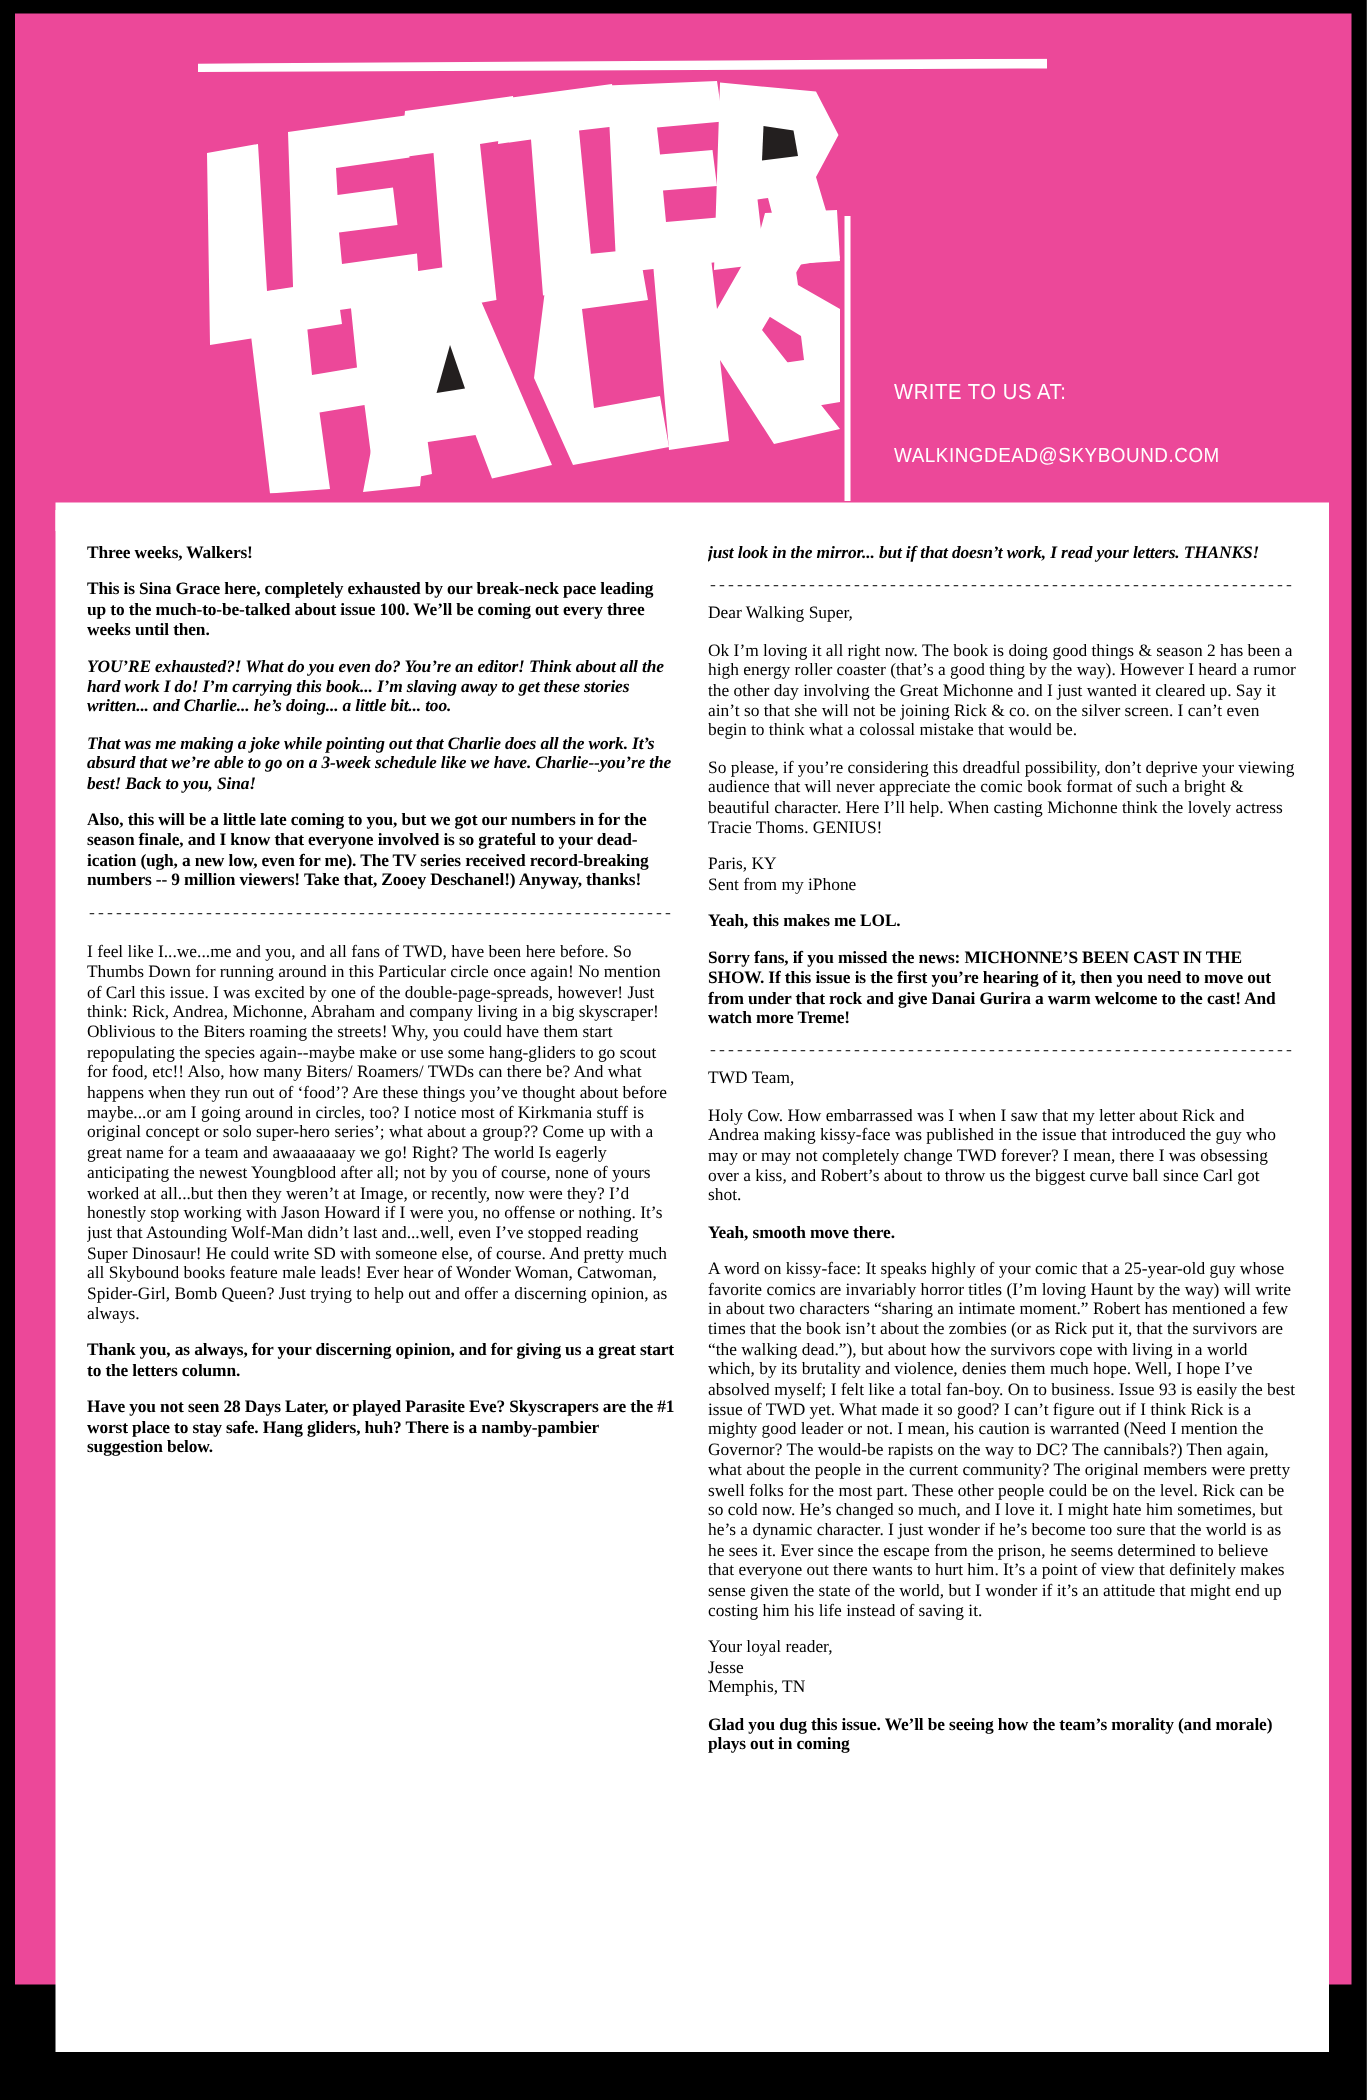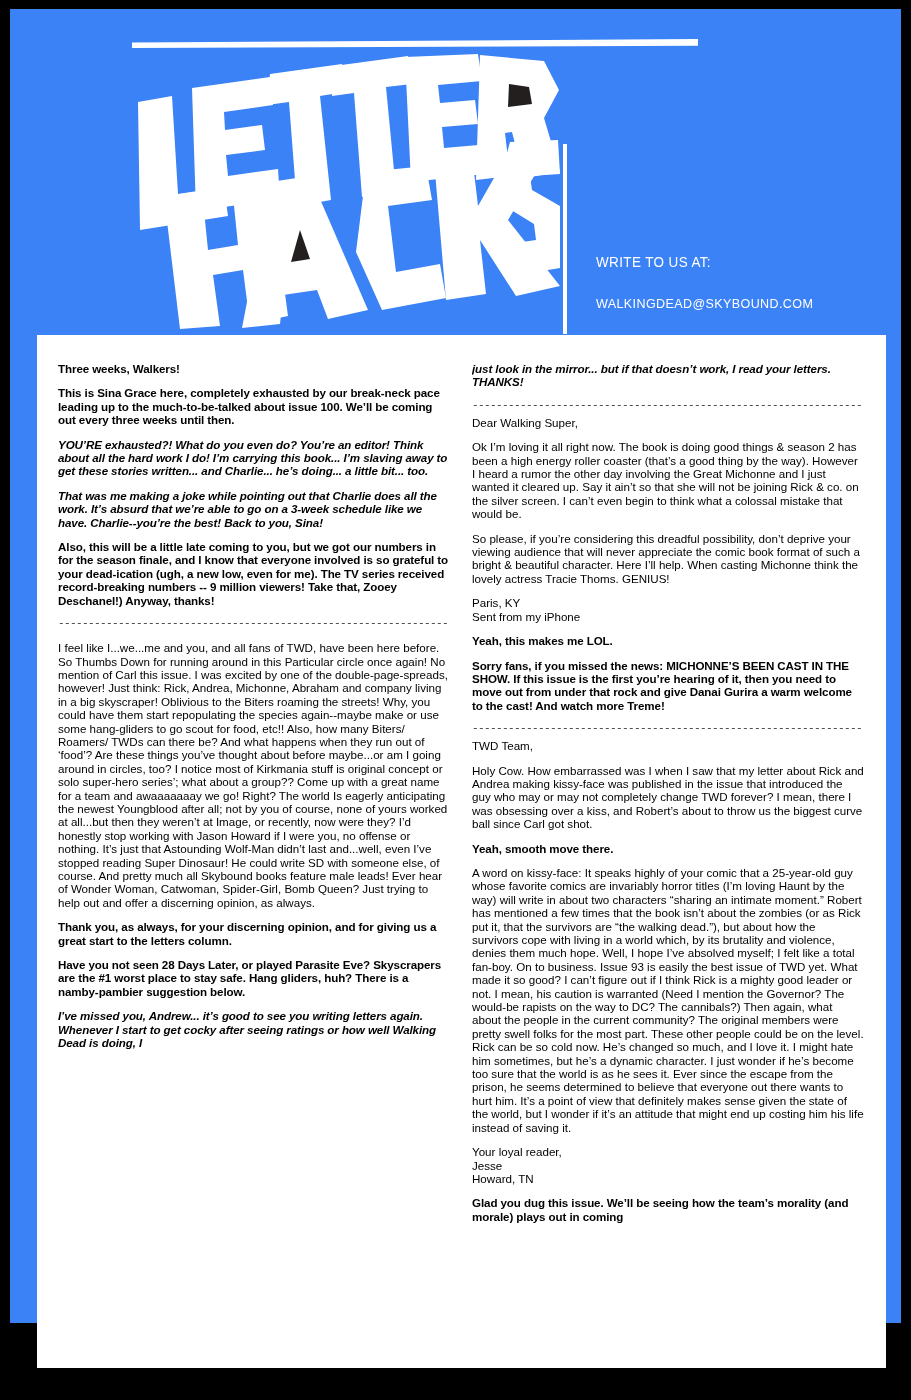--- a/index.html
+++ b/index.html
@@ -19,21 +19,21 @@
     background: #000000;
     font-family: "Liberation Sans", sans-serif;
   }
 
   .inner-frame {
     position: absolute;
     left: 10px;
     top: 9px;
     width: 891px;
     height: 1314px;
-    background: #3b82f6;
+    background: #ec4899;
   }
 
   
   .header {
     position: absolute;
     left: 0;
     top: 0;
     width: 891px;
     height: 330px;
   }
@@ -121,21 +121,21 @@
     padding: 22px 21px 10px 21px;
   }
 
   .col {
     width: 392px;
     overflow: hidden;
   }
 
   
   .col p {
-    font-family: Liberation Sans, sans-serif;
+    font-family: Liberation Serif, serif;
     font-size: 11.6px;
     line-height: 13.4px;
     color: #000000;
     margin: 0 0 11px 0;
     text-align: left;
   }
   .col p.tight { margin-bottom: 0; }
 
   .ed-bold {
     font-weight: 700;
@@ -233,21 +233,20 @@
         <p class="ed-bold-italic">YOU’RE exhausted?!  What do you even do?  You’re an editor!  Think about all the hard work I do!  I’m carrying this book... I’m slaving away to get these stories written... and Charlie... he’s doing... a little bit... too.</p>
         <p class="ed-bold-italic">That was me making a joke while pointing out that Charlie does all the work.  It’s absurd that we’re able to go on a 3-week schedule like we have.  Charlie--you’re the best! Back to you, Sina!</p>
         <p class="ed-bold">Also, this will be a little late coming to you, but we got our numbers in for the season finale, and I know that everyone involved is so grateful to your dead-ication (ugh,  a new low, even for me).  The TV series received record-breaking numbers -- 9 million viewers!  Take that, Zooey Deschanel!) Anyway, thanks!</p>
 
         <div class="rule-dashed">-----------------------------------------------------------------</div>
 
         <p class="reader">I feel like I...we...me and you, and all fans of TWD, have been here before. So Thumbs Down for running around in this Particular circle once again! No mention of Carl this issue. I was excited by one of the double-page-spreads, however! Just think: Rick, Andrea, Michonne, Abraham and company living in a big skyscraper! Oblivious to the Biters roaming the streets! Why, you could have them start repopulating the species again--maybe make or use some hang-gliders to go scout for food, etc!! Also, how many Biters/ Roamers/ TWDs can there be? And what happens when they run out of ‘food’? Are these things you’ve thought about before maybe...or am I going around in circles, too? I notice most of Kirkmania stuff is original concept or solo super-hero series’; what about a group?? Come up with a great name for a team and awaaaaaaay we go! Right? The world Is eagerly anticipating the newest Youngblood after all; not by you of course, none of yours worked at all...but then they weren’t at Image, or recently, now were they? I’d honestly stop working with Jason Howard if I were you, no offense or nothing. It’s just that Astounding Wolf-Man didn’t last and...well, even I’ve stopped reading Super Dinosaur! He could write SD with someone else, of course. And pretty much all Skybound books feature male leads! Ever hear of Wonder Woman, Catwoman, Spider-Girl, Bomb Queen? Just trying to help out and offer a discerning opinion, as always.</p>
 
         <p class="ed-bold">Thank you, as always, for your discerning opinion, and for giving us a great start to the letters column.</p>
         <p class="ed-bold">Have you not seen 28 Days Later, or played Parasite Eve?  Skyscrapers are the #1 worst place to stay safe.  Hang gliders, huh?  There is a namby-pambier suggestion below.</p>
-        <p class="ed-bold-italic tight">I’ve missed you, Andrew... it’s good to see you writing letters again.  Whenever I start to get cocky after seeing ratings or how well Walking Dead is doing, I</p>
       </div>
 
       <div class="col">
         <p class="ed-bold-italic">just look in the mirror... but if that doesn’t work, I read your letters.  THANKS!</p>
 
         <div class="rule-dashed snug">-----------------------------------------------------------------</div>
 
         <p class="reader">Dear Walking Super,</p>
         <p class="reader">Ok I’m loving it all right now. The book is doing good things &amp; season 2 has been a high energy roller coaster (that’s a good thing by the way). However I heard a rumor the other day involving the Great Michonne and I just wanted it cleared up. Say it ain’t so that she will not be joining Rick &amp; co. on the silver screen. I can’t even begin to think what a colossal mistake that would be.</p>
         <p class="reader">So please, if you’re considering this dreadful possibility, don’t deprive your viewing audience that will never appreciate the comic book format of such a bright &amp; beautiful character. Here I’ll help. When casting Michonne think the lovely actress Tracie Thoms. GENIUS!</p>
@@ -261,20 +260,20 @@
 
         <p class="reader">TWD Team,</p>
         <p class="reader">Holy Cow. How embarrassed was I when I saw that my letter about Rick and Andrea making kissy-face was published in the issue that introduced the guy who may or may not completely change TWD forever? I mean, there I was obsessing over a kiss, and Robert’s about to throw us the biggest curve ball since Carl got shot.</p>
 
         <p class="ed-bold">Yeah, smooth move there.</p>
 
         <p class="reader">A word on kissy-face: It speaks highly of your comic that a 25-year-old guy whose favorite comics are invariably horror titles (I’m loving Haunt by the way) will write in about two characters “sharing an intimate moment.” Robert has mentioned a few times that the book isn’t about the zombies (or as Rick put it, that the survivors are “the walking dead.”), but about how the survivors cope with living in a world which, by its brutality and violence, denies them much hope. Well, I hope I’ve absolved myself; I felt like a total fan-boy. On to business. Issue 93 is easily the best issue of TWD yet. What made it so good? I can’t figure out if I think Rick is a mighty good leader or not. I mean, his caution is warranted (Need I mention the Governor? The would-be rapists on the way to DC? The cannibals?) Then again, what about the people in the current community? The original members were pretty swell folks for the most part. These other people could be on the level. Rick can be so cold now. He’s changed so much, and I love it. I might hate him sometimes, but he’s a dynamic character. I just wonder if he’s become too sure that the world is as he sees it. Ever since the escape from the prison, he seems determined to believe that everyone out there wants to hurt him. It’s a point of view that definitely makes sense given the state of the world, but I wonder if it’s an attitude that might end up costing him his life instead of saving it.</p>
 
         <p class="sig tight">Your loyal reader,</p>
         <p class="sig tight">Jesse</p>
-        <p class="sig">Howard, TN</p>
+        <p class="sig">Memphis, TN</p>
 
         <p class="ed-bold tight">Glad you dug this issue.  We’ll be seeing how the team’s morality (and morale) plays out in coming</p>
       </div>
 
     </div>
   </div>
 </div>
 
 </body></html>

